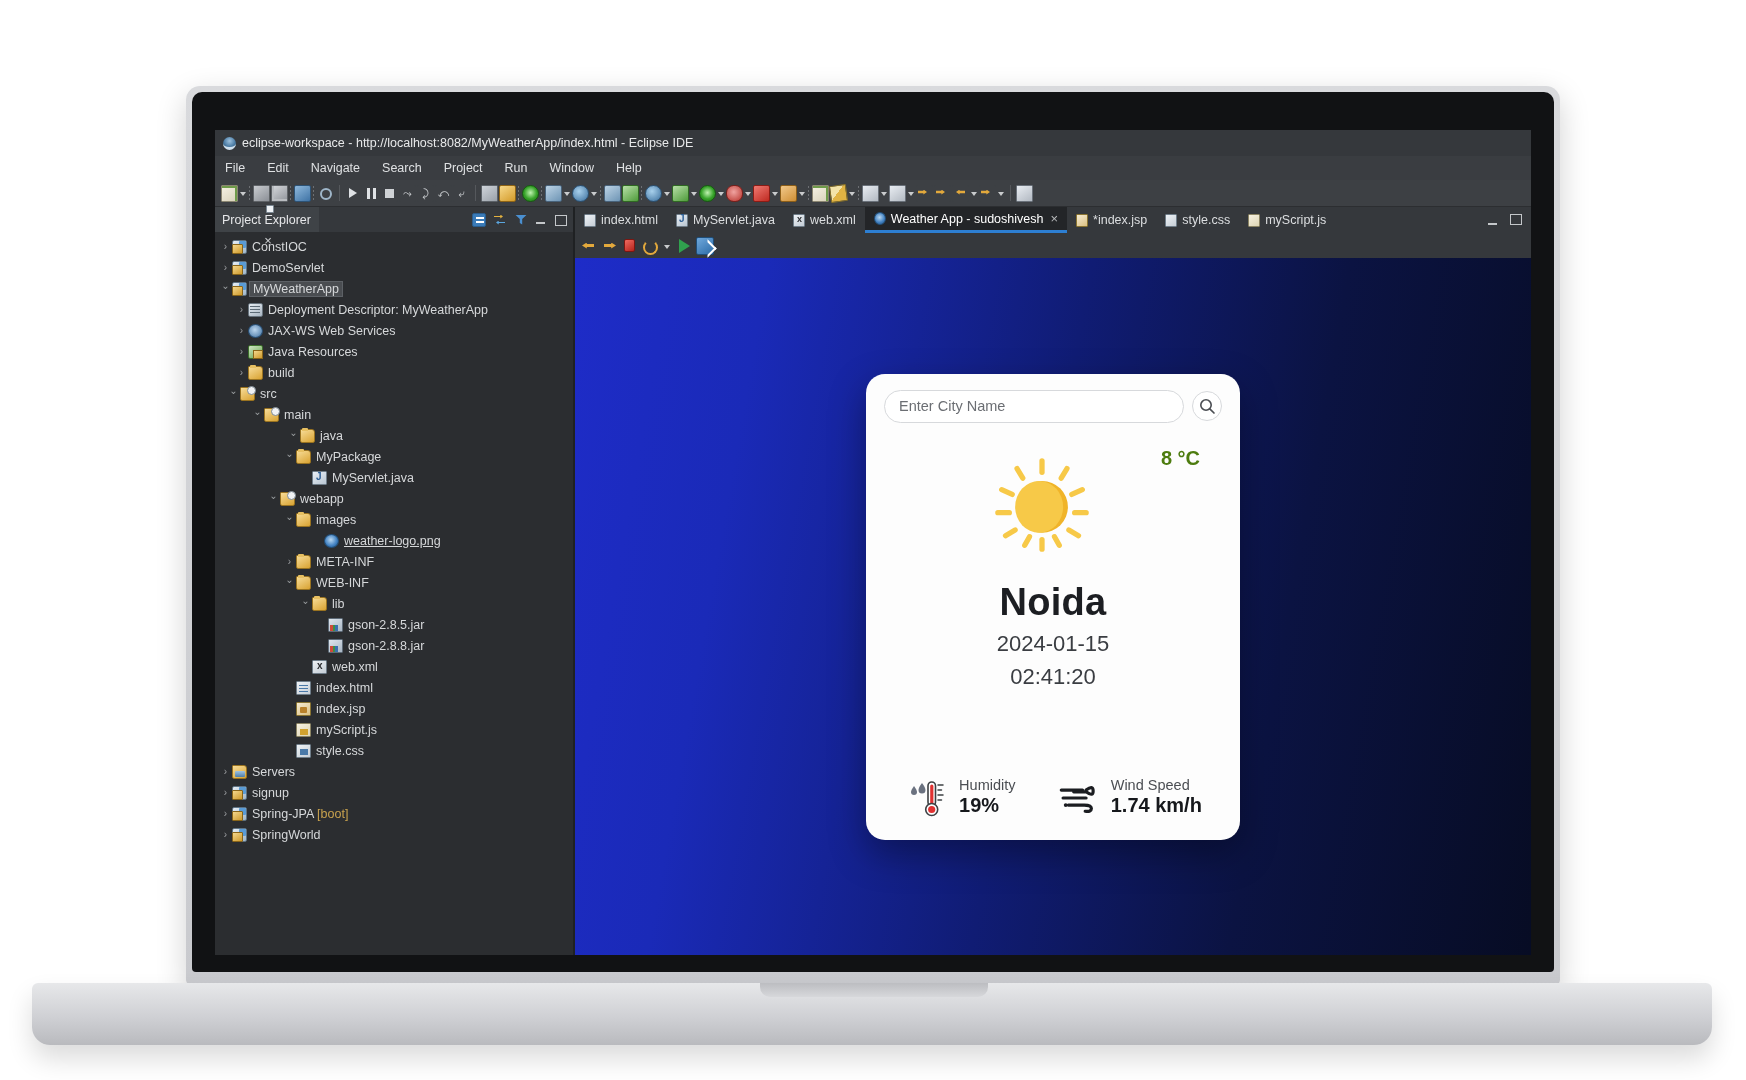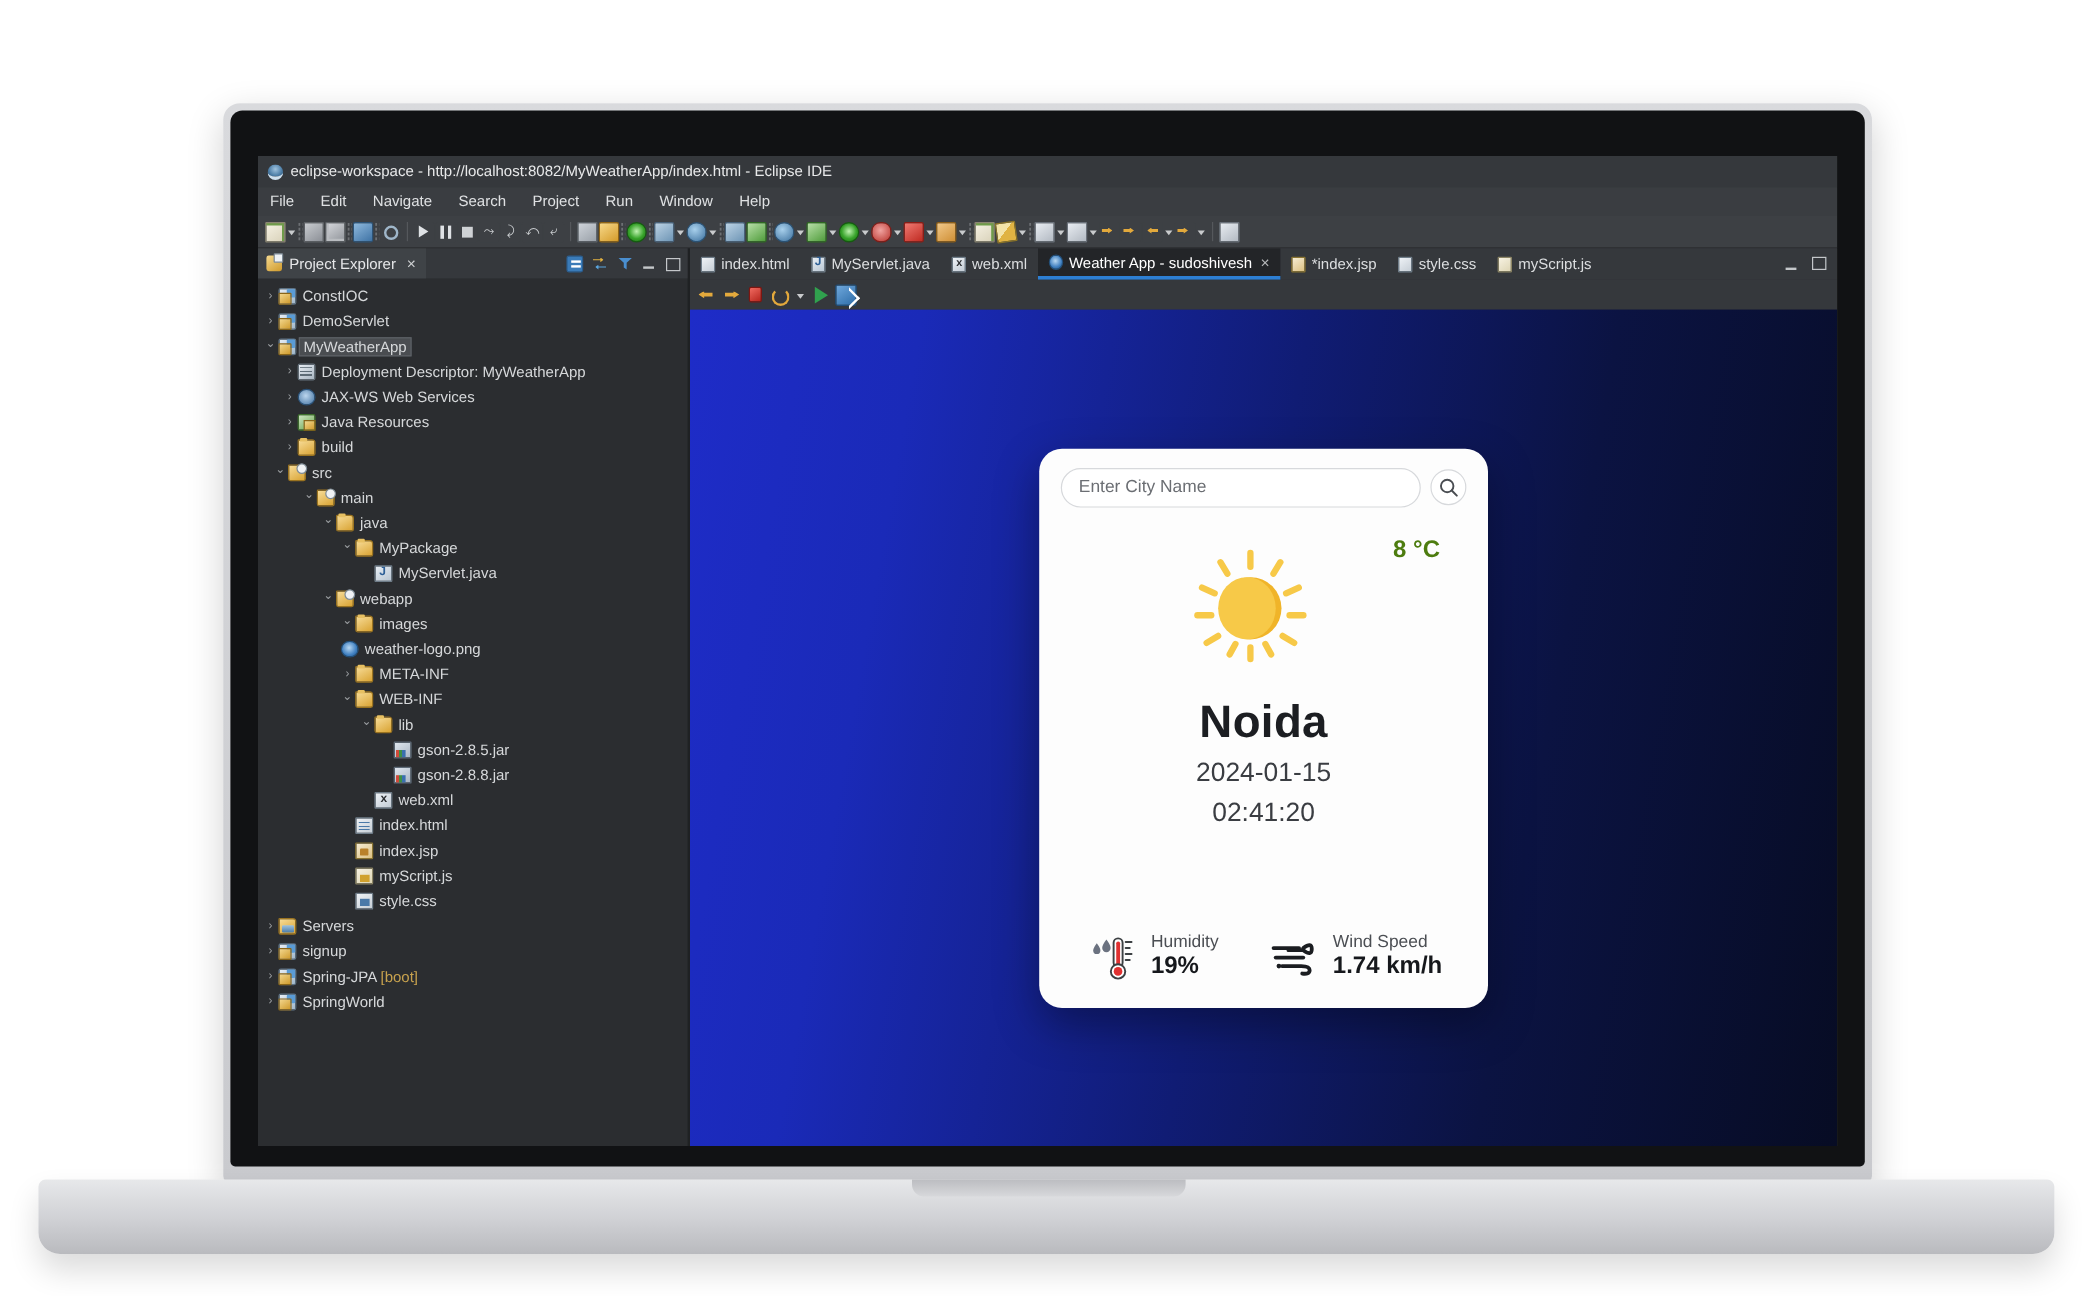--- a/index.html
+++ b/index.html
@@ -126,21 +126,21 @@
 
   
   .workbench { display: flex; height: 748px; background: #2f3236; }
 
   
   .explorer { width: 360px; background: #2b2d30; display: flex; flex-direction: column;
               border-right: 2px solid #1f2123; }
   .view-tabbar { height: 25px; background: #35383c; display: flex; align-items: center;
                  position: relative; }
   .view-tab { height: 25px; background: #3f4347; color: #e6e7e9; font-size: 12.5px;
-              display: flex; align-items: center; gap: 6px; padding: 0 8px 0 7px; }
+              display: flex; align-items: center; gap: 6px; padding: 0 8px 0 7px; flex-direction: column; }
   .pe-icon { width: 13px; height: 13px; background: linear-gradient(145deg,#f5d98f,#cf9a2b);
              border-radius: 2px 2px 2px 2px; position: relative; }
   .pe-icon::after{ content:""; position:absolute; right:-1px; top:-2px; width:6px;height:6px;
                    background:#eef2f6; border:1px solid #7b8893; border-radius:1px;}
   .tab-x { font-size: 13px; color: #cfd1d3; margin-left: 3px; }
   .view-tools { margin-left: auto; display: flex; align-items: center; gap: 7px; padding-right: 7px; }
   .vt { width: 14px; height: 14px; position: relative; }
   .vt-collapse { background:#3a7bb8; border:1px solid #2b5d8d; border-radius:2px; }
   .vt-collapse::after{ content:""; position:absolute; left:3px; top:3px; width:8px;height:2px; background:#fff;
                        box-shadow: 0 4px 0 #fff; }
@@ -436,21 +436,21 @@
             <div class="row" style="padding-left: 12px;">
               <span class="arrow open"></span>
               <span class="ico i-srcfolder"></span>
               <span class="label">src</span>
             </div>
             <div class="row" style="padding-left: 36px;">
               <span class="arrow open"></span>
               <span class="ico i-srcfolder"></span>
               <span class="label">main</span>
             </div>
-            <div class="row" style="padding-left: 52px;">
+            <div class="row" style="padding-left: 72px;">
               <span class="arrow open"></span>
               <span class="ico i-folder"></span>
               <span class="label">java</span>
             </div>
             <div class="row" style="padding-left: 68px;">
               <span class="arrow open"></span>
               <span class="ico i-folder"></span>
               <span class="label">MyPackage</span>
             </div>
             <div class="row" style="padding-left: 84px;">
@@ -461,21 +461,21 @@
             <div class="row" style="padding-left: 52px;">
               <span class="arrow open"></span>
               <span class="ico i-srcfolder"></span>
               <span class="label">webapp</span>
             </div>
             <div class="row" style="padding-left: 68px;">
               <span class="arrow open"></span>
               <span class="ico i-folder"></span>
               <span class="label">images</span>
             </div>
-            <div class="row" style="padding-left: 56px;">
+            <div class="row" style="padding-left: 96px; text-decoration: underline;">
               <span class="arrow none"></span>
               <span class="ico i-png"></span>
               <span class="label">weather-logo.png</span>
             </div>
             <div class="row" style="padding-left: 68px;">
               <span class="arrow closed"></span>
               <span class="ico i-folder"></span>
               <span class="label">META-INF</span>
             </div>
             <div class="row" style="padding-left: 68px;">

